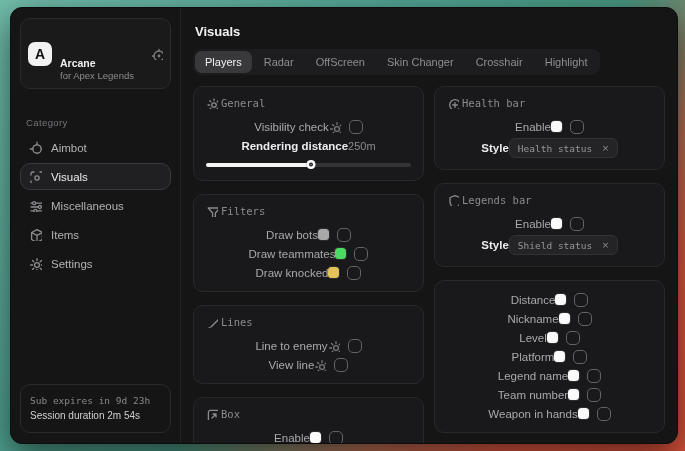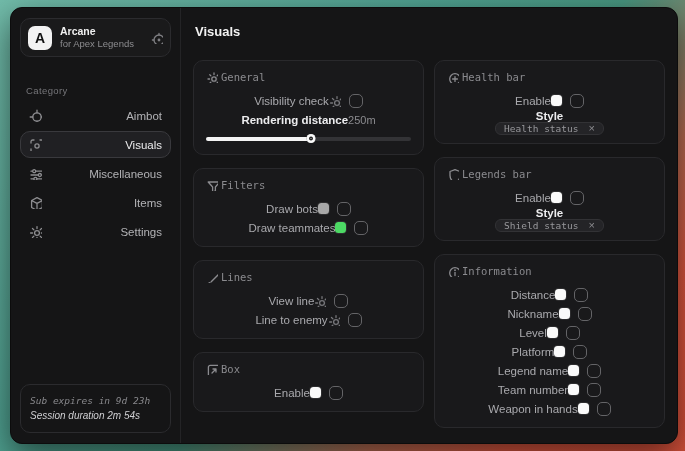--- a/index.html
+++ b/index.html
@@ -10,30 +10,30 @@
   }
   .window {
     position:absolute; left:10px; top:7px; width:668px; height:437px;
     background:#151516; border-radius:12px; overflow:hidden;
     display:flex; box-shadow:0 12px 34px rgba(0,0,0,.55); border:1px solid #0c0c0c;
   }
   
   .sidebar { width:170px; flex:0 0 170px; border-right:1px solid #242426; display:flex; flex-direction:column; padding:10px 9px; position:relative; }
   .brand { display:flex; align-items:center; gap:8px; border:1px solid #2b2b2e; border-radius:10px; padding:6px 7px; background:#1a1a1b; }
   .logo { width:24px; height:24px; border-radius:7px; background:#f2f2f2; color:#111; font-weight:bold; font-size:14px; display:flex; align-items:center; justify-content:center; }
-  .brand-text { flex:1; line-height:1.25; }
+  .brand-text { flex:1; line-height:1.25;margin-top:32px; }
   .brand-title { color:#f0f0f0; font-size:10.5px; font-weight:bold; }
   .brand-sub { color:#8d8d90; font-size:9.5px; }
   .brand-gear { color:#7f7f83; display:flex; }
   .cat-label { color:#76767a; font-size:9.5px; letter-spacing:.4px; margin:28px 0 6px 6px; }
   .nav { display:flex; flex-direction:column; gap:2px; }
-  .side-item { display:flex; align-items:center; gap:9px; color:#b3b3b6; font-size:11.5px; padding:6px 8px; border:1px solid transparent; border-radius:10px; cursor:pointer;justify-content:space-between; }
+  .side-item { display:flex; align-items:center; gap:9px; color:#b3b3b6; font-size:11.5px; padding:6px 8px; border:1px solid transparent; border-radius:10px; cursor:pointer; }
   .side-item .ic { color:#8d8d90; }
   .side-item.active { background:#202023; border-color:#39393d; color:#ececee; }
-  .side-footer { margin-top:auto; border:1px solid #2b2b2e; border-radius:10px; padding:8px 9px; line-height:1.6;font-style:italic; }
+  .side-footer { margin-top:auto; border:1px solid #2b2b2e; border-radius:10px; padding:8px 9px; line-height:1.6; }
   .sf1 { font-family:"DejaVu Sans Mono","Liberation Mono",monospace; color:#88888c; font-size:9.5px; }
   .sf2 { color:#cfcfd2; font-size:10px; }
   
   .main { flex:1; padding:14px 12px 0 12px; display:flex; flex-direction:column; overflow:hidden; }
   .page-title { color:#f2f2f2; font-size:13px; font-weight:bold; margin:2px 0 10px 2px; }
   .tabs { display:inline-flex; align-self:flex-start; background:#1d1d1f; border-radius:8px; padding:2px; gap:2px; }
   .tab { color:#8e8e92; font-size:11px; padding:5px 10px; border-radius:7px; cursor:pointer; white-space:nowrap; }
   .tab.active { background:#39393c; color:#f2f2f2; }
   .content { display:flex; gap:10px; margin-top:11px; flex:1; overflow:hidden; }
   .col { flex:1; display:flex; flex-direction:column; gap:13px; }
@@ -44,21 +44,21 @@
   .lbl.strong { color:#ececee; font-weight:bold; }
   .val { color:#8b8b8f; font-size:11px; }
   .ctrls { display:flex; align-items:center; gap:8px; }
   .cb { width:14px; height:14px; border:1.5px solid #646467; border-radius:5px; background:transparent; cursor:pointer; }
   .sw { width:11px; height:11px; border-radius:3.5px; box-shadow:0 0 0 1px rgba(255,255,255,.09); cursor:pointer; }
   .gear-btn { color:#77777b; display:flex; cursor:pointer; }
   .slider { position:relative; height:13px; margin-top:3px; cursor:pointer; }
   .track { position:absolute; left:0; right:0; top:5px; height:3.5px; border-radius:2px; background:#333336; }
   .fill { position:absolute; left:0; top:5px; height:3.5px; border-radius:2px; background:#f4f4f4; }
   .thumb { position:absolute; top:2px; width:9px; height:9px; border-radius:50%; background:#fafafa; box-shadow:inset 0 0 0 2.5px #fafafa, inset 0 0 0 4px #222; transform:translateX(-50%); }
-  .style-row { height:24px;flex-direction:column; }
+  .style-row { height:24px; }
   .select { display:flex; align-items:center; gap:10px; background:#242427; border:1px solid #323235; border-radius:6px; height:20px; padding:0 8px; cursor:pointer; }
   .select .sel-txt { font-family:"DejaVu Sans Mono","Liberation Mono",monospace; font-size:9.5px; color:#97979b; }
   .select .x { color:#8b8b8f; font-size:11px; line-height:1; cursor:pointer; }
   .ic { width:13px; height:13px; display:block; }
   .ic12 { width:12px; height:12px; }
   svg.defs { position:absolute; width:0; height:0; }
 </style>
 </head>
 <body>
 
@@ -183,20 +183,28 @@
 
     <div class="side-footer">
       <div class="sf1">Sub expires in 9d 23h</div>
       <div class="sf2">Session duration 2m 54s</div>
     </div>
   </aside>
 
   <main class="main">
     <div class="page-title">Visuals</div>
 
+    <div class="tabs">
+      <div class="tab active">Players</div>
+      <div class="tab">Radar</div>
+      <div class="tab">OffScreen</div>
+      <div class="tab">Skin Changer</div>
+      <div class="tab">Crosshair</div>
+      <div class="tab">Highlight</div>
+    </div>
 
     <div class="content">
 
       <div class="col">
 
         <div class="panel">
           <div class="p-title">
             <span>
                 <svg class="ic ic12">
                   <use href="#i-sun"></use>
@@ -242,44 +250,51 @@
               <span class="cb"></span>
             </span>
           </div>
           <div class="row">
             <span class="lbl">Draw teammates</span>
             <span class="ctrls">
               <span class="sw" style="background: rgb(76, 217, 100);"></span>
               <span class="cb"></span>
             </span>
           </div>
+          <div class="row">
+            <span class="lbl">Draw knocked</span>
+            <span class="ctrls">
+              <span class="sw" style="background: rgb(227, 195, 90);"></span>
+              <span class="cb"></span>
+            </span>
+          </div>
         </div>
 
         <div class="panel">
           <div class="p-title">
             <span>
                 <svg class="ic ic12">
                   <use href="#i-line"></use>
                 </svg>
               </span>
             <span>Lines</span>
           </div>
           <div class="row">
-            <span class="lbl">View line</span>
+            <span class="lbl">Line to enemy</span>
             <span class="ctrls">
               <span class="gear-btn">
                   <svg class="ic ic12">
                     <use href="#i-gear"></use>
                   </svg>
                 </span>
               <span class="cb"></span>
             </span>
           </div>
           <div class="row">
-            <span class="lbl">Line to enemy</span>
+            <span class="lbl">View line</span>
             <span class="ctrls">
               <span class="gear-btn">
                   <svg class="ic ic12">
                     <use href="#i-gear"></use>
                   </svg>
                 </span>
               <span class="cb"></span>
             </span>
           </div>
         </div>
@@ -350,28 +365,20 @@
           <div class="row style-row">
             <span class="lbl strong">Style</span>
             <span class="select">
               <span class="sel-txt">Shield status</span>
               <span class="x">×</span>
             </span>
           </div>
         </div>
 
         <div class="panel">
-          <div class="p-title">
-            <span>
-                <svg class="ic ic12">
-                  <use href="#i-info"></use>
-                </svg>
-              </span>
-            <span>Information</span>
-          </div>
           <div class="row">
             <span class="lbl">Distance</span>
             <span class="ctrls">
                 <span class="sw" style="background: rgb(250, 250, 250);"></span>
                 <span class="cb"></span>
               </span>
           </div>
           <div class="row">
             <span class="lbl">Nickname</span>
             <span class="ctrls">

